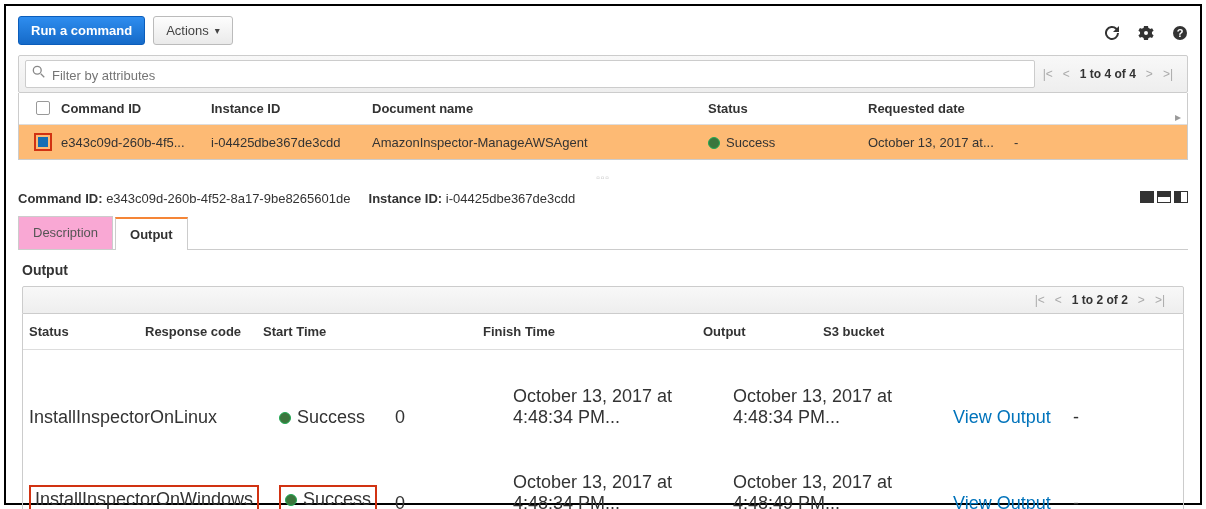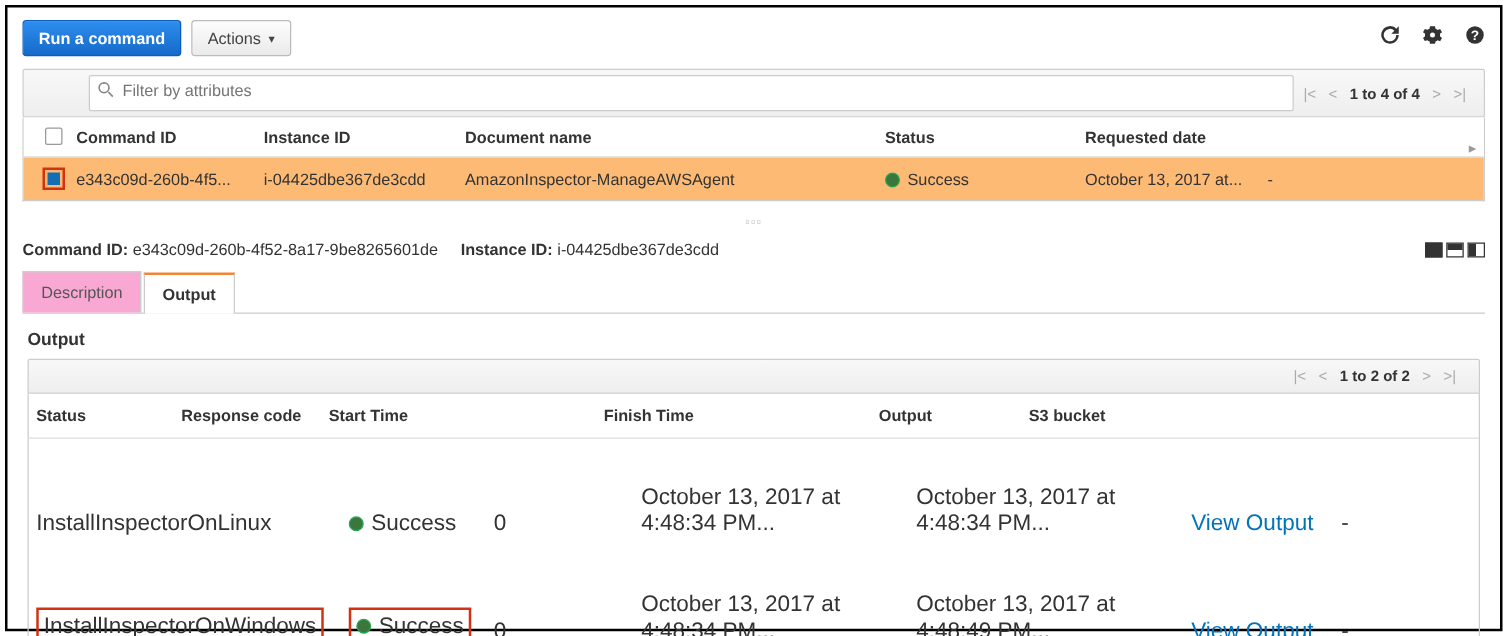--- a/index.html
+++ b/index.html
@@ -1,29 +1,29 @@
 <!DOCTYPE html>
 <html><head>
 <meta charset="utf-8">
 <style>
   * { box-sizing: border-box; margin: 0; padding: 0; font-family: Arial, Helvetica, sans-serif; }
   body { background: #fff; padding: 4px; }
   .frame { border: 2px solid #000; width: 1198px; height: 501px; padding: 10px 12px 8px 12px; position: relative; }
   
-  .top-bar { display: flex; align-items: center; justify-content: space-between; margin-bottom: 10px; }
+  .top-bar { display: flex; align-items: flex-end; justify-content: space-between; margin-bottom: 10px; }
   .top-left { display: flex; gap: 8px; }
   .btn { display: inline-flex; align-items: center; padding: 6px 12px; border-radius: 3px; font-size: 13px; cursor: pointer; border: 1px solid; }
   .btn-primary { background: linear-gradient(#2e8def, #156ac8); color: #fff; border-color: #0b5dbb; font-weight: bold; }
   .btn-secondary { background: linear-gradient(#fdfdfd, #eaeaea); color: #444; border-color: #bbb; }
   .dropdown-caret { margin-left: 6px; font-size: 10px; }
   .top-right { display: flex; align-items: center; gap: 18px; }
   .icon { width: 16px; height: 16px; display: inline-block; }
   
   .filter-bar { display: flex; align-items: center; border: 1px solid #ccc; background: linear-gradient(#f8f8f8, #eee); padding: 4px 6px; margin-bottom: 0; border-radius: 2px; }
-  .filter-input-wrap { display: flex; align-items: flex-start; flex: 1; background: #fff; border: 1px solid #ccc; padding: 4px 6px; border-radius: 2px; margin-left: 46px; }
+  .filter-input-wrap { display: flex; align-items: flex-end; flex: 1; background: #fff; border: 1px solid #ccc; padding: 4px 6px; border-radius: 2px; }
   .filter-input { border: none; outline: none; flex: 1; font-size: 13px; color: #444; margin-left: 6px; background: transparent; }
   .pager { display: flex; align-items: center; gap: 10px; padding: 0 8px; font-size: 12px; color: #333; }
   .pager .nav-ico { color: #aaa; cursor: pointer; }
   
   .table { border: 1px solid #ccc; border-top: none; }
   .thead { display: flex; background: #fff; border-bottom: 1px solid #ddd; padding: 8px 6px; font-size: 13px; font-weight: bold; color: #333; }
   .col-chk { width: 36px; text-align: center; }
   .col-cmdid { width: 150px; }
   .col-instid { width: 161px; }
   .col-doc { width: 336px; }
@@ -31,21 +31,21 @@
   .col-reqdate { width: 146px; }
   .col-comment { flex: 1; }
   .trow { display: flex; align-items: center; padding: 8px 6px; font-size: 13px; color: #333; background: #fdba74; }
   .chkbox-selected { width: 18px; height: 18px; border: 2px solid #d13212; margin: 0 auto; display: flex; align-items: center; justify-content: center; }
   .chkbox-selected .sq { width: 10px; height: 10px; background: #146eb4; }
   .chkbox-header { width: 14px; height: 14px; border: 1px solid #999; border-radius: 2px; margin: 0 auto; background: #fff; }
   .dot { width: 12px; height: 12px; border-radius: 50%; display: inline-block; background: #3c763d; margin-right: 6px; vertical-align: middle; border: 1px solid #2a5; }
   
   .splitter { text-align: center; color: #bbb; font-size: 10px; letter-spacing: 1px; margin-top: 12px; margin-bottom: 4px; }
   
-  .detail-header { display: flex; justify-content: space-between; align-items: center; padding: 4px 0 10px 0; }
+  .detail-header { display: flex; justify-content: space-between; padding: 4px 0 10px 0; }
   .detail-header-left { font-size: 13px; color: #333; }
   .detail-header-left b { font-weight: bold; }
   .layout-icons { display: flex; gap: 3px; }
   .layout-ico { width: 14px; height: 12px; border: 1px solid #333; display: inline-block; }
   .layout-ico.filled { background: #333; }
   
   .tabs { display: flex; border-bottom: 1px solid #ccc; margin-bottom: 12px; }
   .tab { padding: 8px 14px; font-size: 13px; color: #555; background: #f9a8d4; border: 1px solid #ccc; border-bottom: none; cursor: pointer; margin-right: 2px; }
   .tab.active { background: #fff; border-top: 2px solid #f58536; color: #333; font-weight: bold; position: relative; top: 1px; }
   

